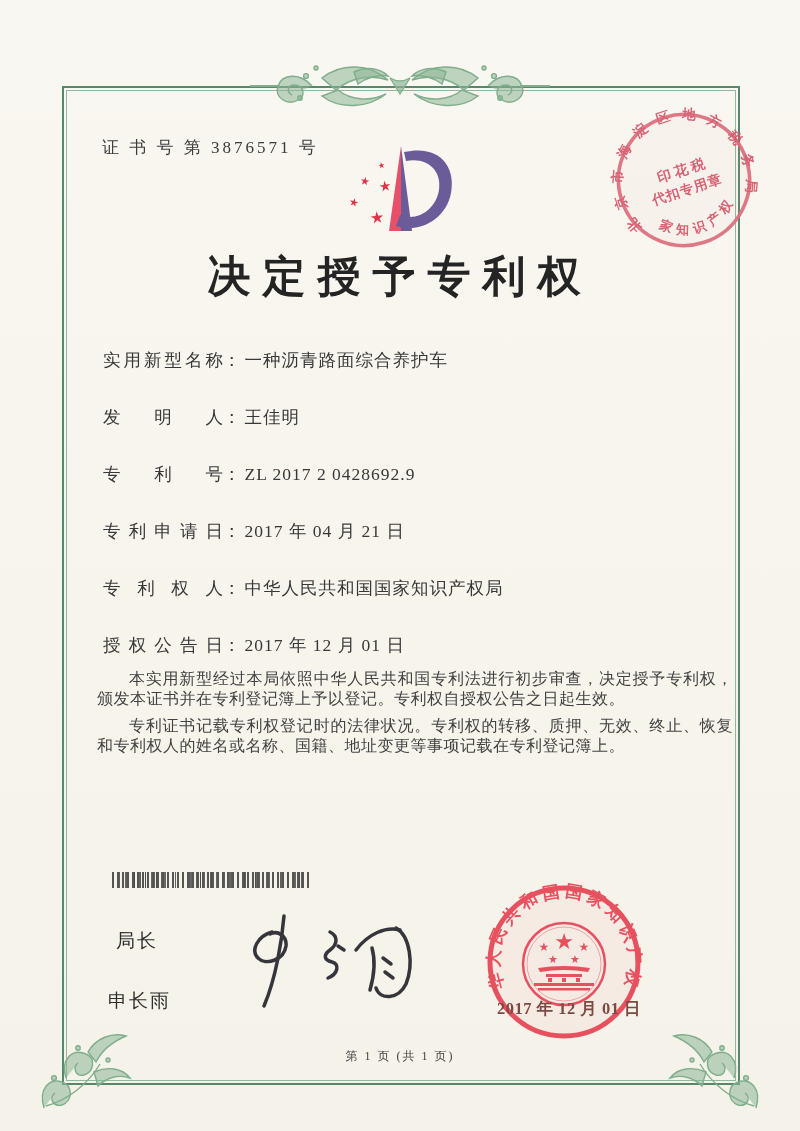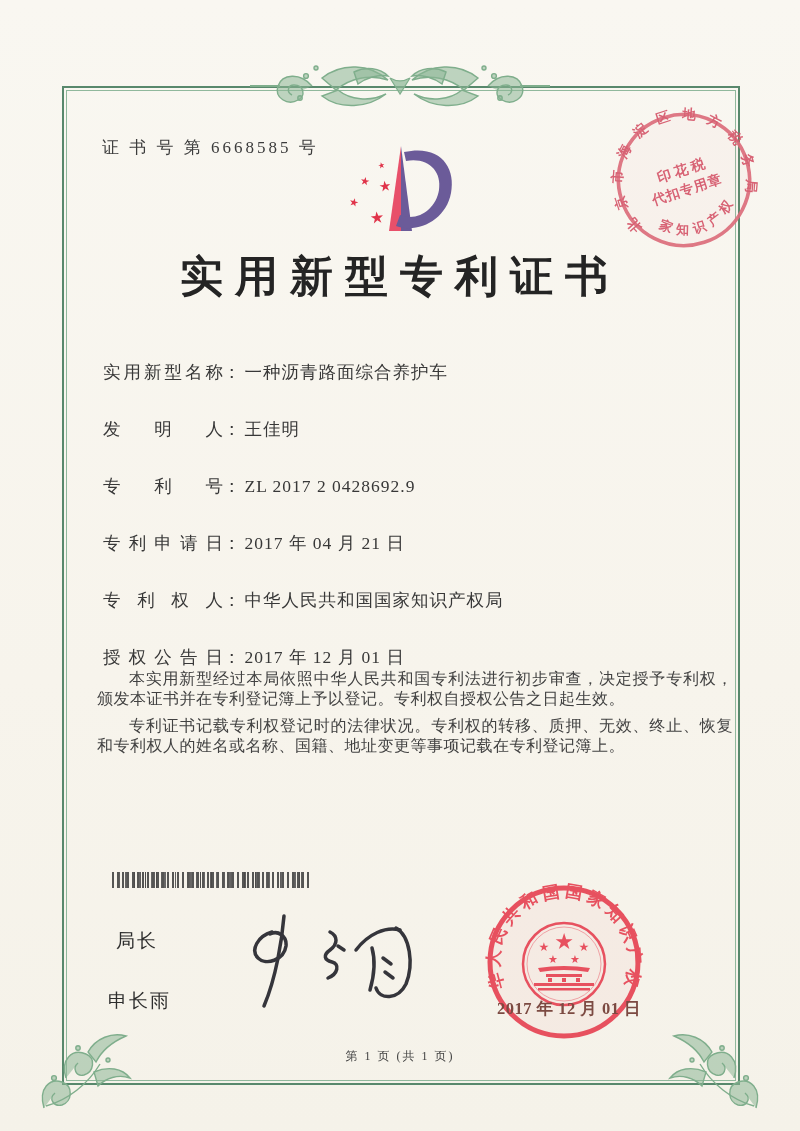--- a/index.html
+++ b/index.html
@@ -22,21 +22,21 @@
   .logo .star{position:absolute;color:#e0344a;line-height:1;}
   
   .tax-stamp{position:absolute;left:606px;top:102px;width:156px;height:156px;
     transform:rotate(-18deg);opacity:.92;}
   
   .title{position:absolute;left:0;top:248px;width:800px;text-align:center;
     font-size:43px;font-weight:700;letter-spacing:12px;color:#242424;}
   
   .fields{position:absolute;left:103px;top:348px;width:600px;}
   .row{height:57px;font-size:17.5px;color:#383838;white-space:nowrap;}
-  .row .lab{display:inline-block;width:120px;text-align:justify;text-align-last:justify;margin-top:12px;}
+  .row .lab{display:inline-block;width:120px;text-align:justify;text-align-last:justify;}
   .row .val{padding-left:4px;letter-spacing:1px;}
   
   .body{position:absolute;left:97px;top:669px;width:636px;font-size:16px;
     line-height:20px;color:#424242;text-align:justify;}
   .body p{margin:0 0 7px 0;text-indent:2em;letter-spacing:.5px;}
   
   .barcode{position:absolute;left:112px;top:872px;width:198px;height:16px;opacity:.8;
     background:
       repeating-linear-gradient(90deg,#2f2f2f 0 2px,transparent 2px 5px),
       repeating-linear-gradient(90deg,#3a3a3a 0 1px,transparent 1px 7px),
@@ -98,21 +98,21 @@
       <path d="M32,58 C26,40 38,28 52,34 C62,38 60,52 50,55 C42,57 38,48 44,43"></path>
       <path d="M54,32 C62,18 78,12 92,16 C78,22 68,30 62,42 Z"></path>
       <path d="M60,52 C74,46 88,48 96,58 C84,54 72,58 64,66 Z"></path>
       <path d="M12,86 C34,80 54,64 66,44" fill="none"></path>
       <circle cx="20" cy="58" r="2.4"></circle>
         <circle cx="44" cy="28" r="2.2"></circle>
         <circle cx="74" cy="40" r="2"></circle>
     </g>
   </svg>
 
-  <div class="cert-no">证 书 号 第 6668585 号</div>
+  <div class="cert-no">证 书 号 第 3876571 号</div>
 
   <div class="logo">
     <svg width="150" height="115" viewBox="0 0 150 115">
       <polygon points="71,11 59,96 71,96" fill="#e8506a"></polygon>
       <polygon points="71,11 71,96 82,96" fill="#6b5b99"></polygon>
       <path d="M74,17 C110,9 126,32 121,58 C116,85 88,99 66,91 L70,80 C88,87 106,74 109,55 C112,36 98,22 76,26 Z" fill="#6b5b99"></path>
     </svg>
     <span class="star" style="left:48px;top:27px;font-size:8px;transform:rotate(-12deg);">★</span>
     <span class="star" style="left:30px;top:41px;font-size:11px;transform:rotate(10deg);">★</span>
     <span class="star" style="left:49px;top:45px;font-size:14px;transform:rotate(-8deg);">★</span>
@@ -129,21 +129,21 @@
     <text font-size="13" fill="#d5566a" font-weight="600" letter-spacing="1">
       <textPath href="#taxTop" startOffset="50%" text-anchor="middle" textLength="250" lengthAdjust="spacing">北京市海淀区地方税务局</textPath>
     </text>
     <text font-size="12.5" fill="#d5566a" font-weight="600">
       <textPath href="#taxBottom" startOffset="50%" text-anchor="middle" textLength="118" lengthAdjust="spacing">国家知识产权局</textPath>
     </text>
     <text x="75" y="70" text-anchor="middle" font-size="13.5" font-weight="700" fill="#d5566a">印 花 税</text>
     <text x="75" y="89" text-anchor="middle" font-size="13" font-weight="700" fill="#d5566a" letter-spacing="1">代扣专用章</text>
   </svg>
 
-  <div class="title">实用新型专利证书</div>
+  <div class="title">决定授予专利权</div>
 
   <div class="fields">
     <div class="row">
       <span class="lab">实用新型名称</span><span>：</span><span class="val">一种沥青路面综合养护车</span>
     </div>
     <div class="row">
       <span class="lab">发明人</span><span>：</span><span class="val">王佳明</span>
     </div>
     <div class="row">
       <span class="lab">专利号</span><span>：</span><span class="val">ZL 2017 2 0428692.9</span>

